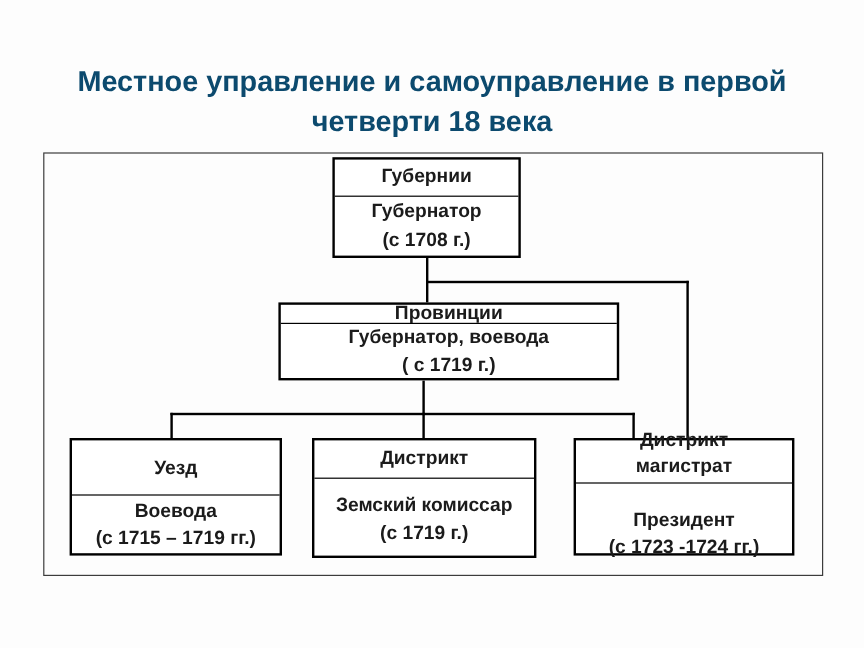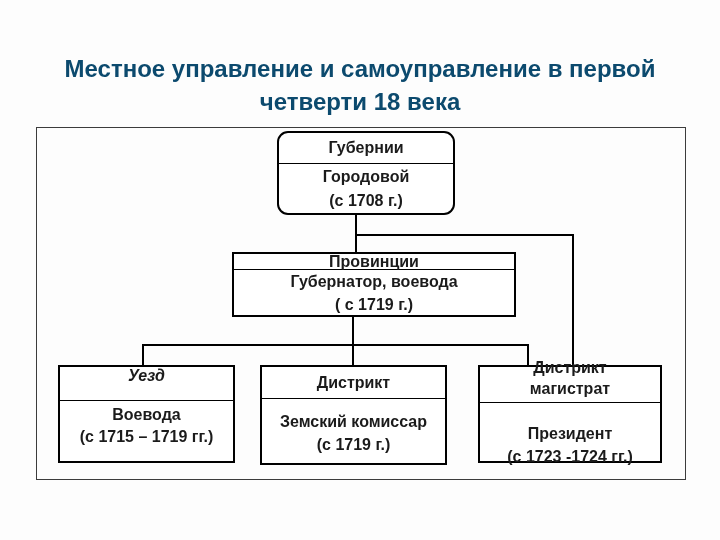--- a/index.html
+++ b/index.html
@@ -46,38 +46,38 @@
     border-bottom: 1px solid #000000;
     display: flex;
     align-items: center;
     justify-content: center;
     flex-direction: column;
     overflow: visible;
   }
   .node-body { overflow: visible; }
 
   
-  .n-gubernii { left: 277px; top: 131px; width: 178px; height: 84px; border-radius: 11px; }
+  .n-gubernii { left: 277px; top: 131px; width: 157px; height: 84px; }
   .n-gubernii .node-head { height: 30px; }
   .n-gubernii .node-body {
     height: 50px; display: flex; flex-direction: column;
     justify-content: center; line-height: 24px;
   }
 
   
   .n-provincii { left: 232px; top: 252px; width: 284px; height: 65px; }
   .n-provincii .node-head { height: 15px; line-height: 15px; }
   .n-provincii .node-body {
     height: 46px; display: flex; flex-direction: column;
     justify-content: flex-start; line-height: 23px;
   }
 
   
   .n-uezd { left: 58px; top: 365px; width: 177px; height: 98px; }
-  .n-uezd .node-head { height: 33px; justify-content: flex-start; padding-bottom: 0; font-style: italic; }
+  .n-uezd .node-head { height: 33px; justify-content: flex-end; padding-bottom: 12px; }
   .n-uezd .node-body { padding-top: 3px; line-height: 22px; }
 
   
   .n-distrikt { left: 260px; top: 365px; width: 187px; height: 100px; }
   .n-distrikt .node-head { height: 31px; }
   .n-distrikt .node-body { padding-top: 11px; line-height: 23px; }
 
   
   .n-magistrat { left: 478px; top: 365px; width: 184px; height: 98px; }
   .n-magistrat .node-head { height: 35px; justify-content: flex-start; }
@@ -107,21 +107,21 @@
   <div class="edge h" style="left:142px; top:344px; width:387px;"></div>
   <div class="edge v" style="left:142px; top:344px; height:21px;"></div>
   <div class="edge v" style="left:352px; top:344px; height:21px;"></div>
   <div class="edge v" style="left:527px; top:344px; height:21px;"></div>
 
   <div class="node n-gubernii">
     <div class="node-head">
       <div>Губернии</div>
     </div>
     <div class="node-body">
-      <div>Городовой</div>
+      <div>Губернатор</div>
       <div>(с 1708 г.)</div>
     </div>
   </div>
 
   <div class="node n-provincii">
     <div class="node-head">
       <div>Провинции</div>
     </div>
     <div class="node-body">
       <div>Губернатор, воевода</div>

